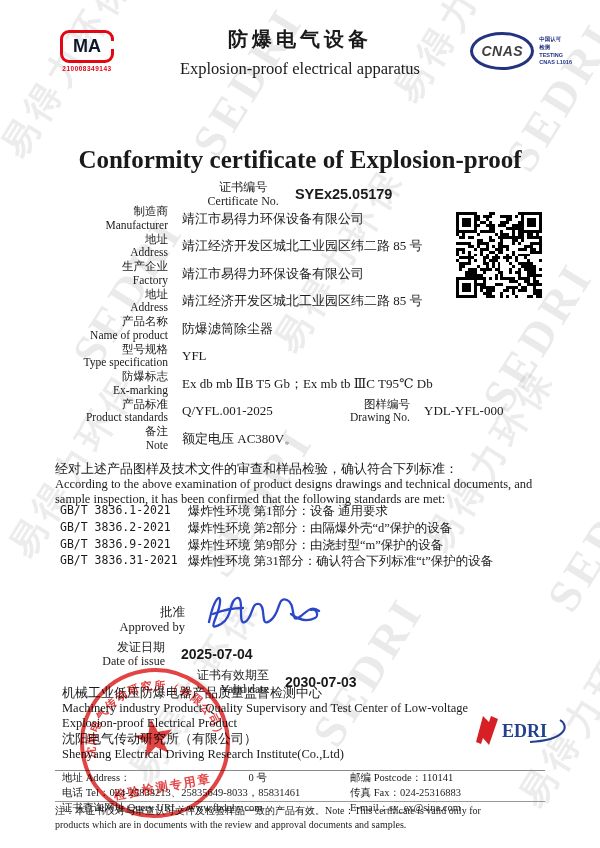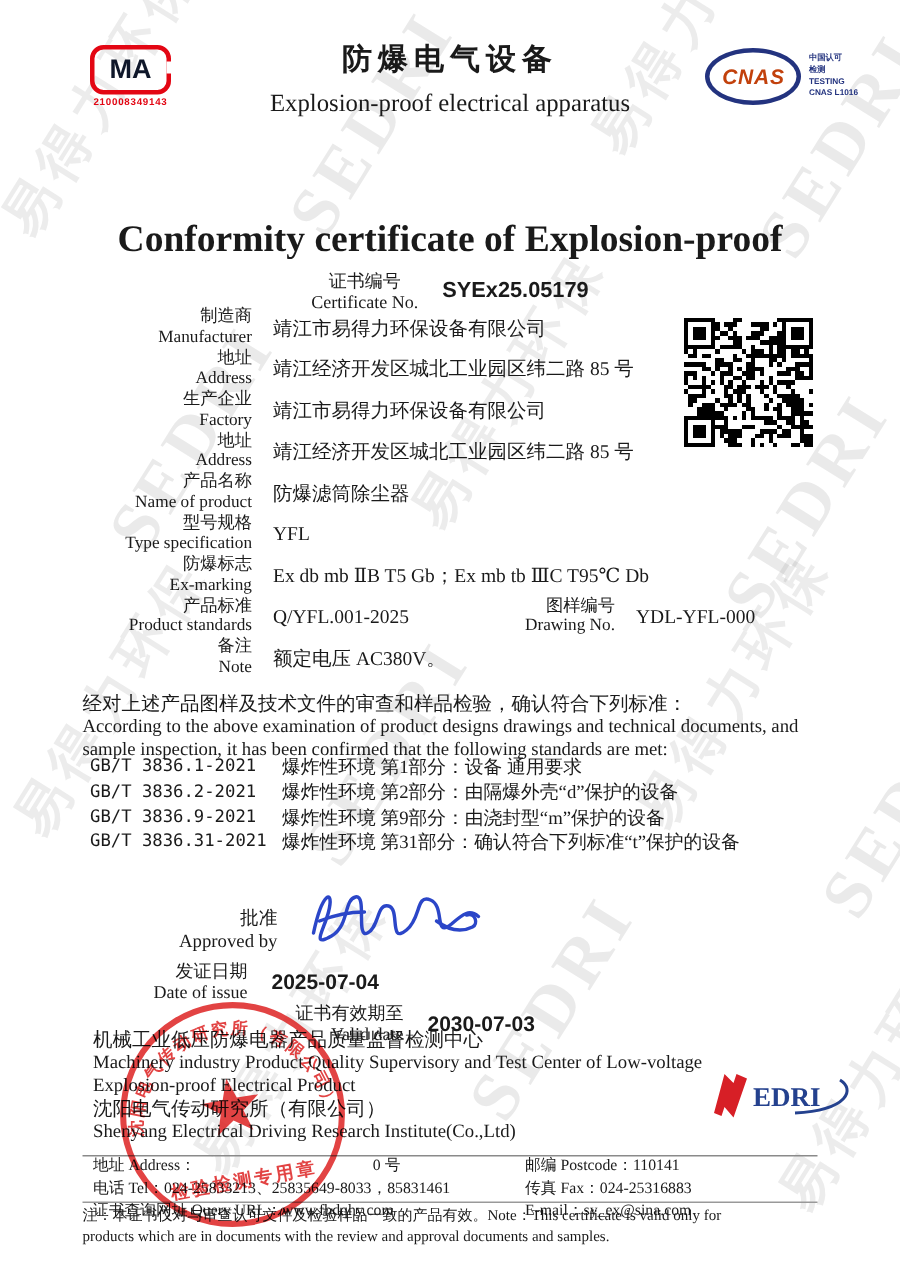--- a/index.html
+++ b/index.html
@@ -19,21 +19,21 @@
   .cma-box{width:48px;height:27px;margin:0 auto;border:3px solid #e30613;border-radius:9px;
     display:flex;align-items:center;justify-content:center;color:#0f172a;
     font-weight:bold;font-size:18px;font-family:"Liberation Sans",sans-serif;position:relative;}
   .cma-box:after{content:"";position:absolute;right:-6px;top:8px;width:6px;height:8px;background:#fff;}
   .cma-num{font-size:6.5px;color:#e30613;font-weight:bold;margin-top:2px;font-family:"Liberation Sans",sans-serif;letter-spacing:.5px;}
   .hdr-center{position:absolute;left:150px;right:150px;top:0;text-align:center;}
   .hdr-cn{font-size:20px;font-weight:bold;letter-spacing:4px;}
   .hdr-en{font-size:16.5px;margin-top:6px;}
   .cnas{position:absolute;right:28px;top:6px;display:flex;align-items:center;gap:5px;}
   .cnas-oval{width:58px;height:32px;border:3px solid #23337f;border-radius:50%;
-    display:flex;align-items:center;justify-content:center;color:#c2410c;font-weight:bold;
+    display:flex;align-items:center;justify-content:center;color:#404040;font-weight:bold;
     font-style:italic;font-size:14px;font-family:"Liberation Sans",sans-serif;letter-spacing:.5px;}
   .cnas-side{display:flex;flex-direction:column;gap:1px;color:#23337f;font-size:5.5px;
     font-weight:bold;font-family:"Liberation Sans",sans-serif;line-height:1.2;}
   .main-title{position:absolute;top:84px;left:0;right:0;text-align:center;
     font-size:52px;font-weight:bold;letter-spacing:10px;}
   .sub-title{position:absolute;top:146px;left:0;right:0;text-align:center;
     font-size:25px;font-weight:bold;}
   .certno-row{position:absolute;top:180px;left:0;right:0;display:flex;justify-content:center;gap:16px;}
   .certno-label{text-align:center;font-size:12px;line-height:1.2;}
   .certno-value{font-weight:bold;font-size:14.5px;padding-top:6px;font-family:"Liberation Sans",sans-serif;}

